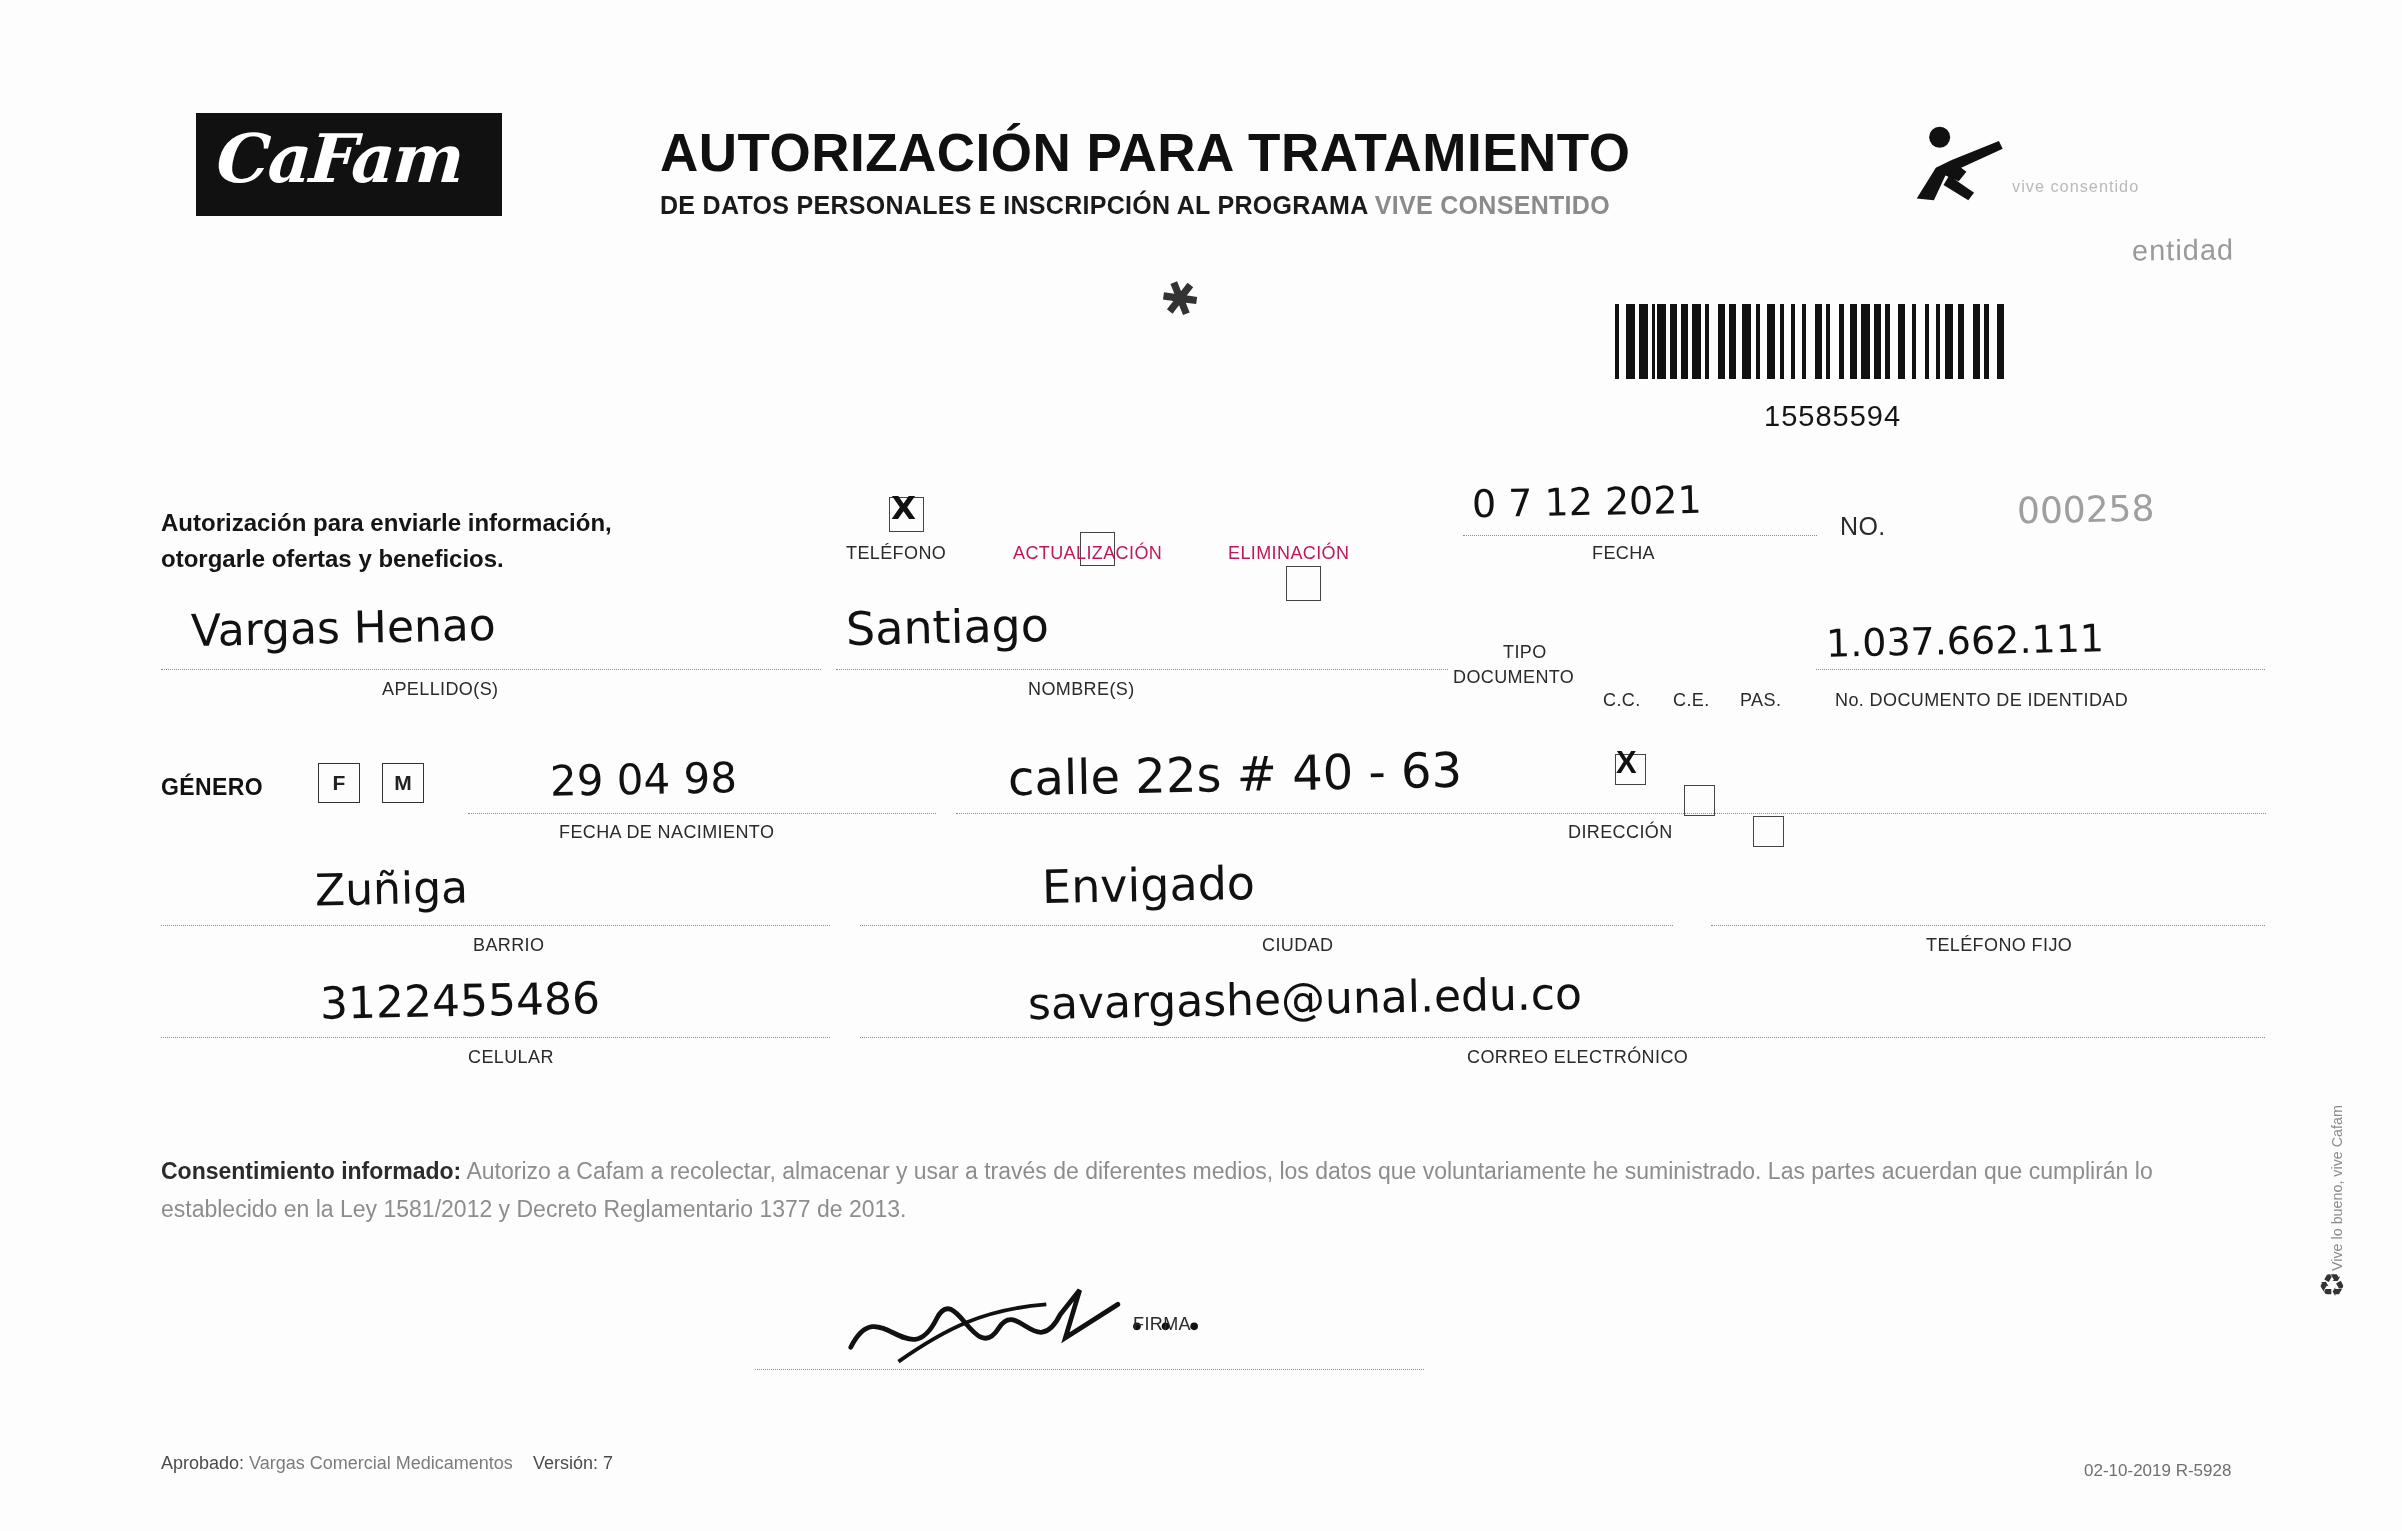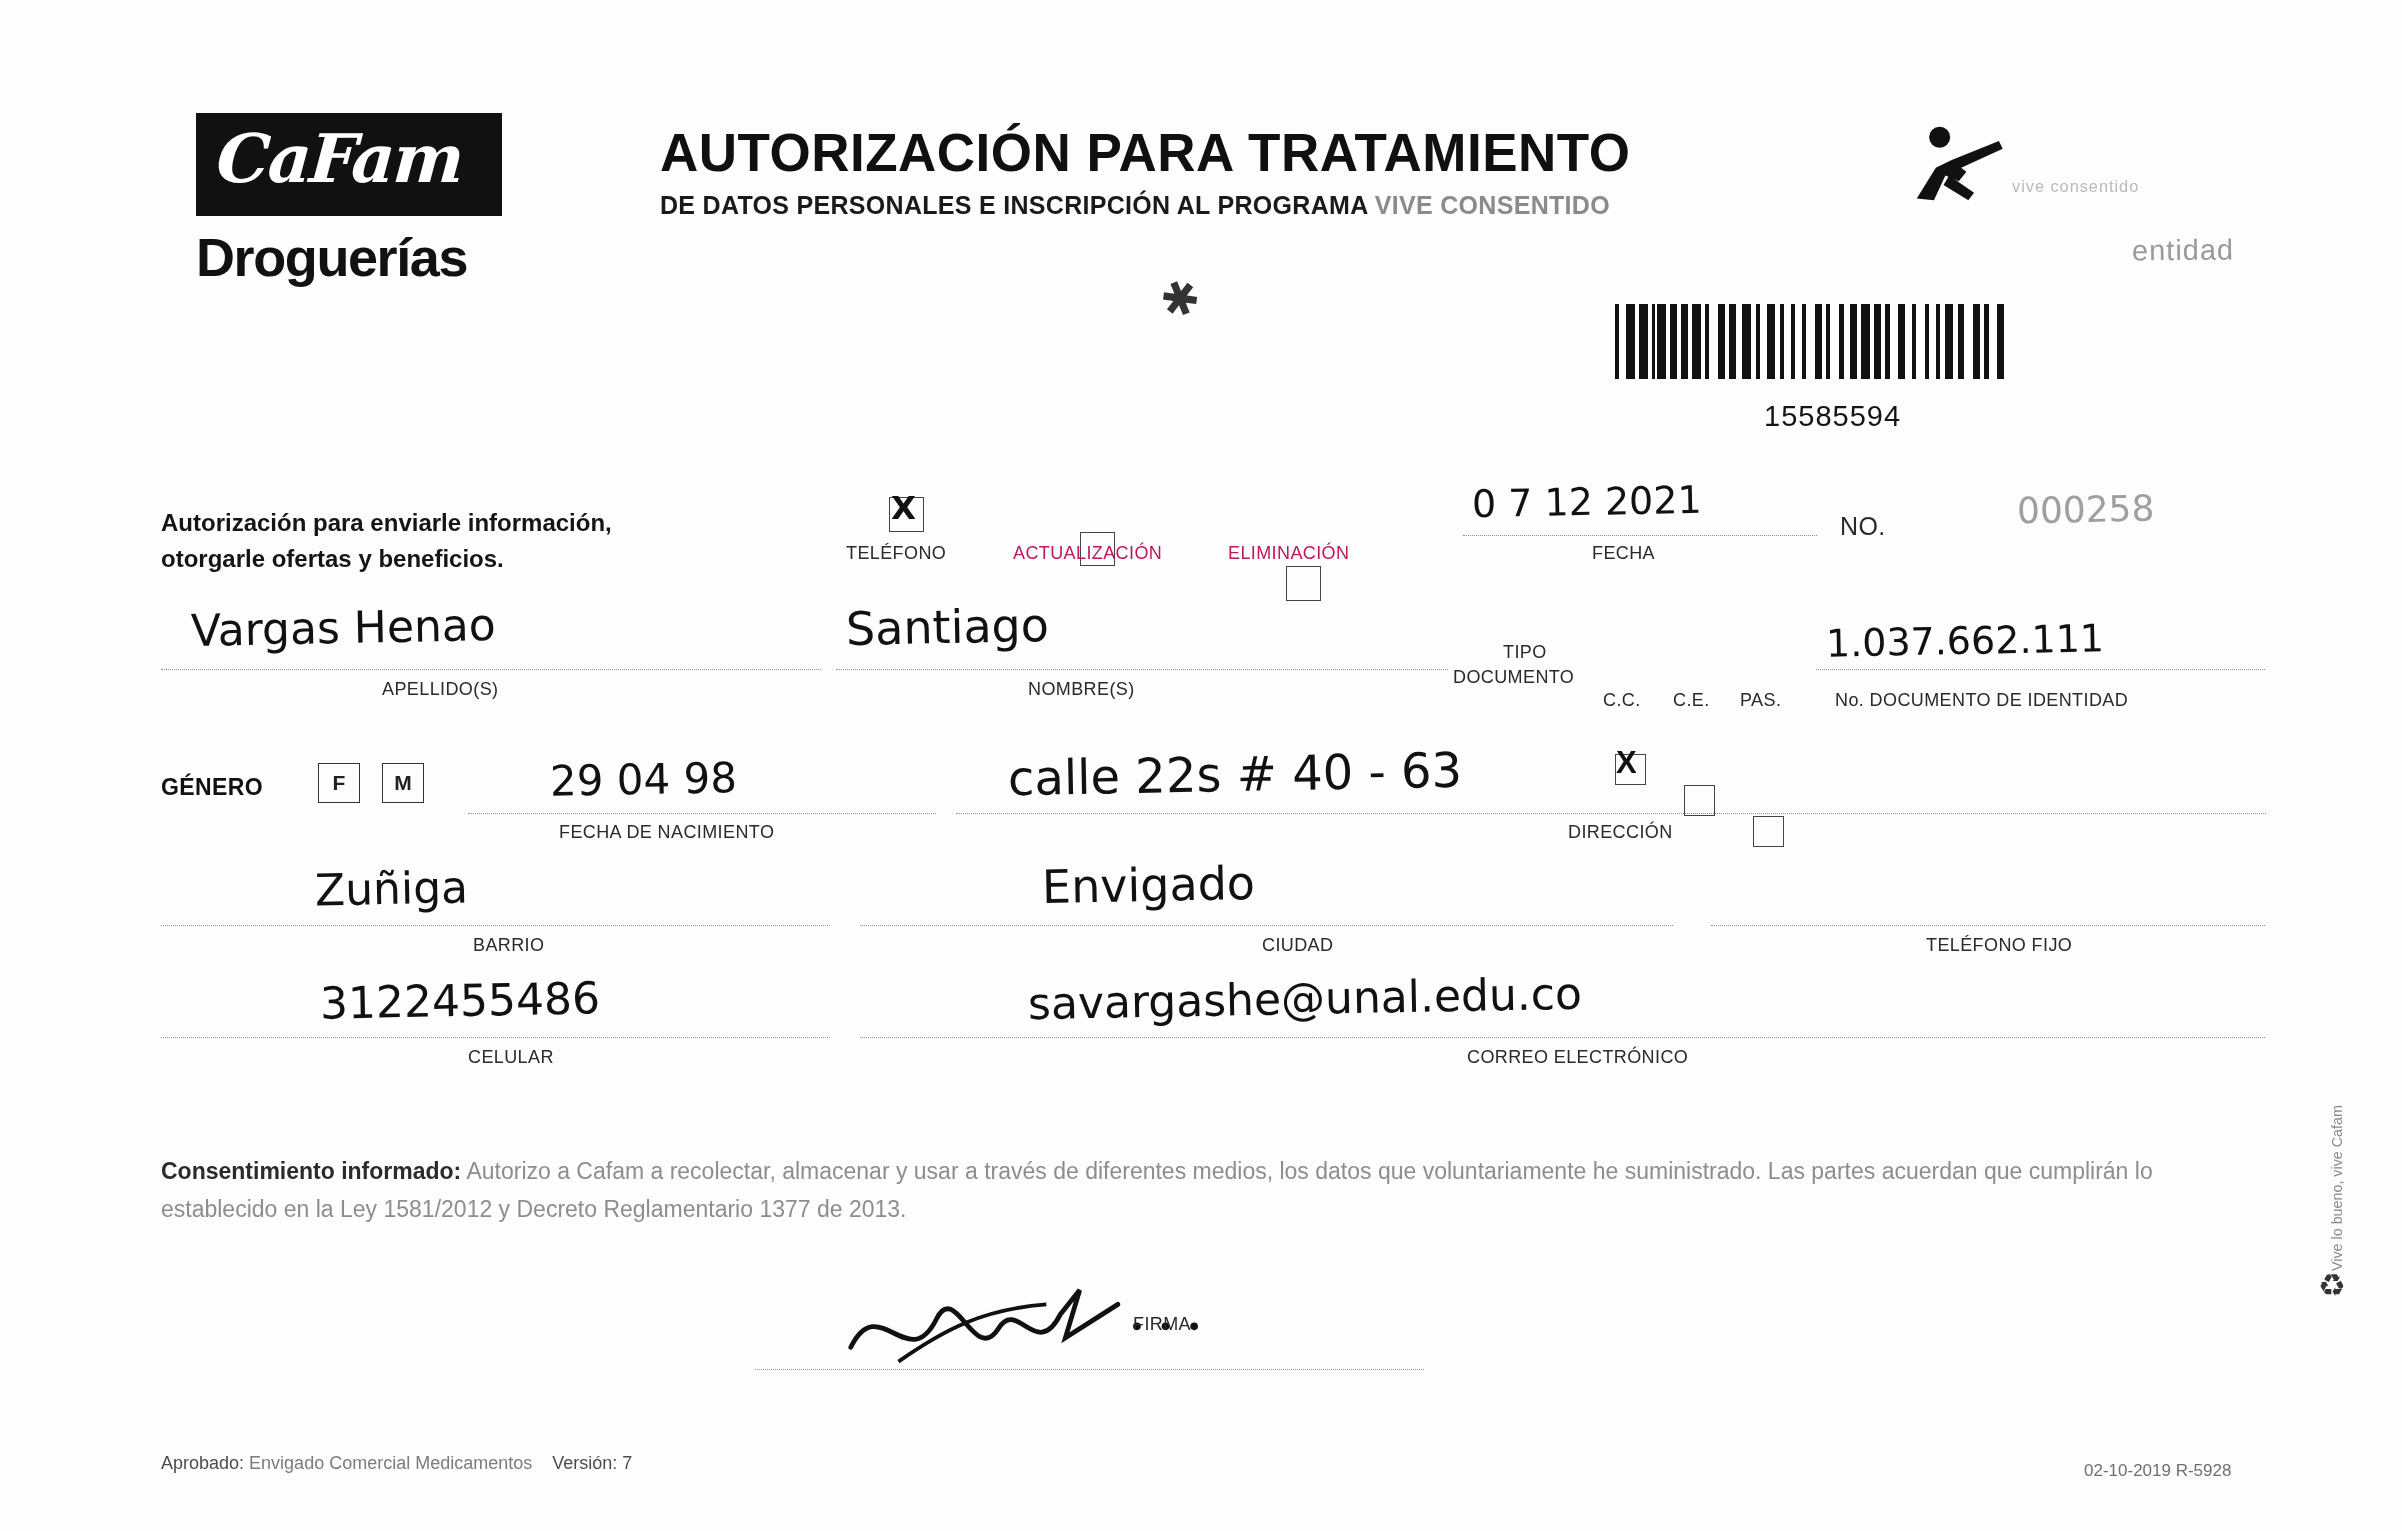--- a/index.html
+++ b/index.html
@@ -232,21 +232,20 @@
 </style>
 </head>
 <body>
 
 <div id="page">
 
   <div class="abs" id="logo-block">
     <div id="logo-box">
       <div id="logo-word">CaFam</div>
     </div>
-    <div id="logo-sub">Droguerías</div>
   </div>
 
   <div class="abs" id="title-sub">
     <span>DE DATOS PERSONALES E INSCRIPCIÓN AL PROGRAMA</span>
     <span class="fade">VIVE CONSENTIDO</span>
   </div>
   <div class="abs" id="title-main">AUTORIZACIÓN PARA TRATAMIENTO</div>
 
   <svg class="abs" id="run-icon" viewBox="0 0 120 90">
     <circle cx="34" cy="16" r="11" fill="#111"></circle>
@@ -412,21 +411,21 @@
     <path d="M60 95 C 110 60, 150 40, 215 35" fill="none" stroke="#111" stroke-width="4"></path>
     <circle cx="310" cy="58" r="4" fill="#111"></circle>
     <circle cx="340" cy="58" r="4" fill="#111"></circle>
     <circle cx="370" cy="58" r="4" fill="#111"></circle>
   </svg>
   <div class="abs dotline" style="left:755px; top:1369px; width:669px;"></div>
   <div class="abs lbl" style="left:1133px; top:1314px;">FIRMA</div>
 
   <div class="abs" id="footer-left">
     <span>Aprobado:</span>
-    <span style="color:#7c7c7c;">Envigado Comercial Medicamentos</span>
+    <span style="color:#7c7c7c;">Vargas Comercial Medicamentos</span>
     &nbsp;&nbsp;
     <span>Versión:</span>
     <span>7</span>
   </div>
   <div class="abs" id="footer-right">02-10-2019    R-5928</div>
   <div class="abs" id="side-vert">Vive lo bueno, vive Cafam</div>
   <div class="abs" id="recycle">♻</div>
 
 </div>
 

